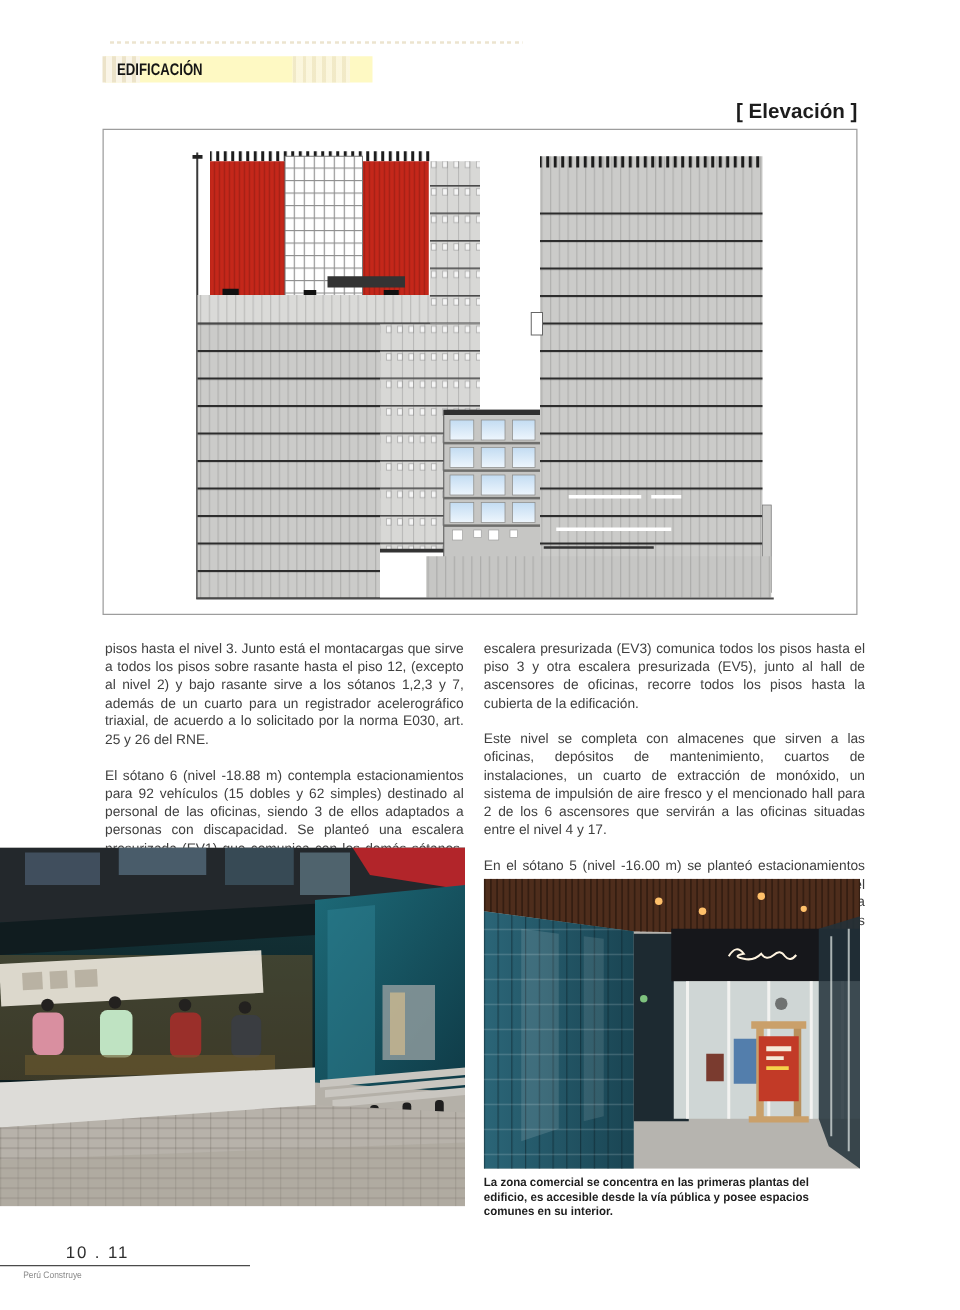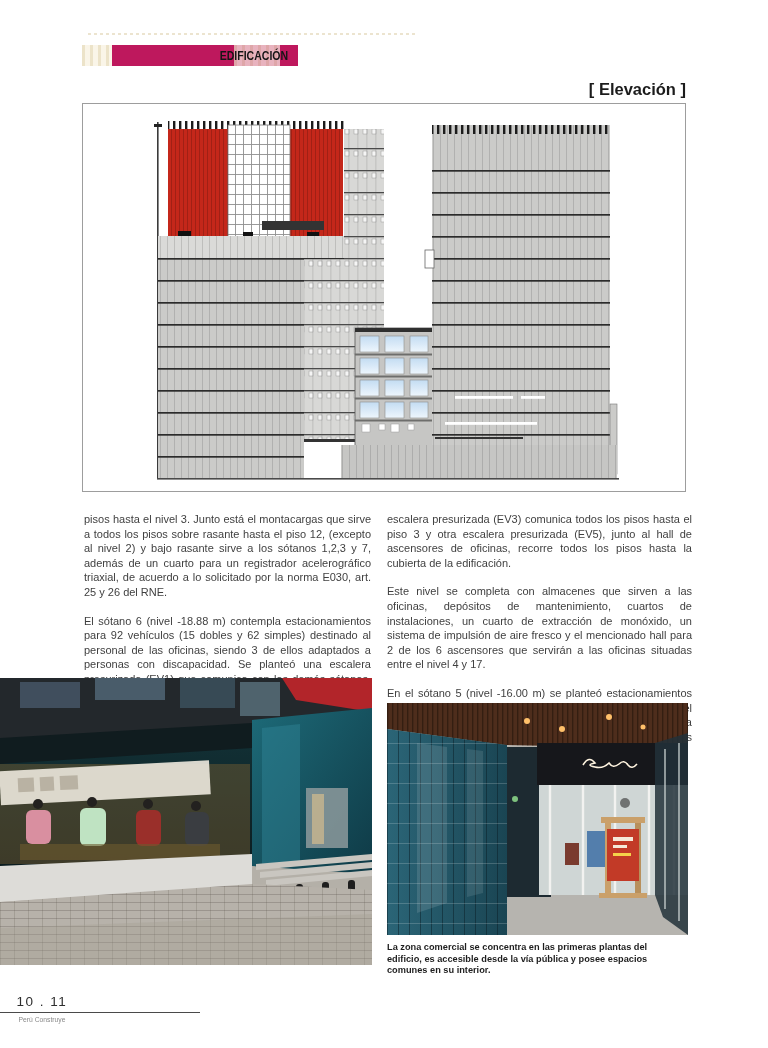--- a/index.html
+++ b/index.html
@@ -4,22 +4,22 @@
 <style>
   html,body{margin:0;padding:0;}
   body{
     width:768px;height:1048px;background:#ffffff;position:relative;
     font-family:"Liberation Sans", sans-serif;color:#3d3d3d;overflow:hidden;
   }
   .abs{position:absolute;}
   
   .dotline{left:88px;top:33px;width:330px;height:2px;
     background:repeating-linear-gradient(90deg,#ece4cf 0 3px,transparent 3px 6px);}
-  .section-bar{left:84px;top:45px;width:214px;height:21px;background:#be185d;
-    display:flex;align-items:center;justify-content:flex-end;}
+  .section-bar{left:84px;top:45px;width:214px;height:21px;background:#fef9c3;
+    display:flex;align-items:center;justify-content:flex-start;}
   .section-bar .stripes{position:absolute;top:0;height:100%;
     background:repeating-linear-gradient(90deg,#ece3c9 0 3px,#faf5e8 3px 8px);}
   .section-bar .stripes.l{left:-2px;width:30px;}
   .section-bar .stripes.r{right:18px;width:46px;opacity:.7;}
   .section-label{font-weight:bold;font-size:13.5px;color:#151515;letter-spacing:0px;
     transform:scaleX(.78);white-space:nowrap;position:relative;}
   
   .page-title{left:82px;top:80px;width:604px;text-align:right;font-weight:bold;
     font-size:16.5px;color:#1c1c1c;}
   
@@ -33,21 +33,21 @@
   .col-right{left:387px;width:305px;}
   
   .photo-left{left:0;top:678px;width:372px;height:287px;}
   .photo-right{left:387px;top:703px;width:301px;height:232px;}
   .photo-left svg,.photo-right svg{display:block;width:100%;height:100%;}
   
   .caption{left:387px;top:941px;width:305px;font-size:9.5px;line-height:11.5px;
     color:#1e1e1e;font-weight:bold;transform-origin:left top;transform:scaleX(.97);}
   
   .page-num{left:0px;top:994px;width:84px;text-align:center;font-size:13.5px;
-    letter-spacing:1.5px;color:#2e2e2e;}
+    letter-spacing:1.5px;color:#2e2e2e;padding-left:36px;}
   .footer-rule{left:0;top:1012px;width:200px;height:0;border-top:1.2px solid #4a4a4a;}
   .footer-mag{left:0px;top:1015px;width:84px;text-align:center;font-size:7.5px;
     color:#8a8a8a;transform:scaleX(.9);}
 </style>
 </head>
 <body>
 
 <div class="abs dotline"></div>
 
 <div class="abs section-bar">

